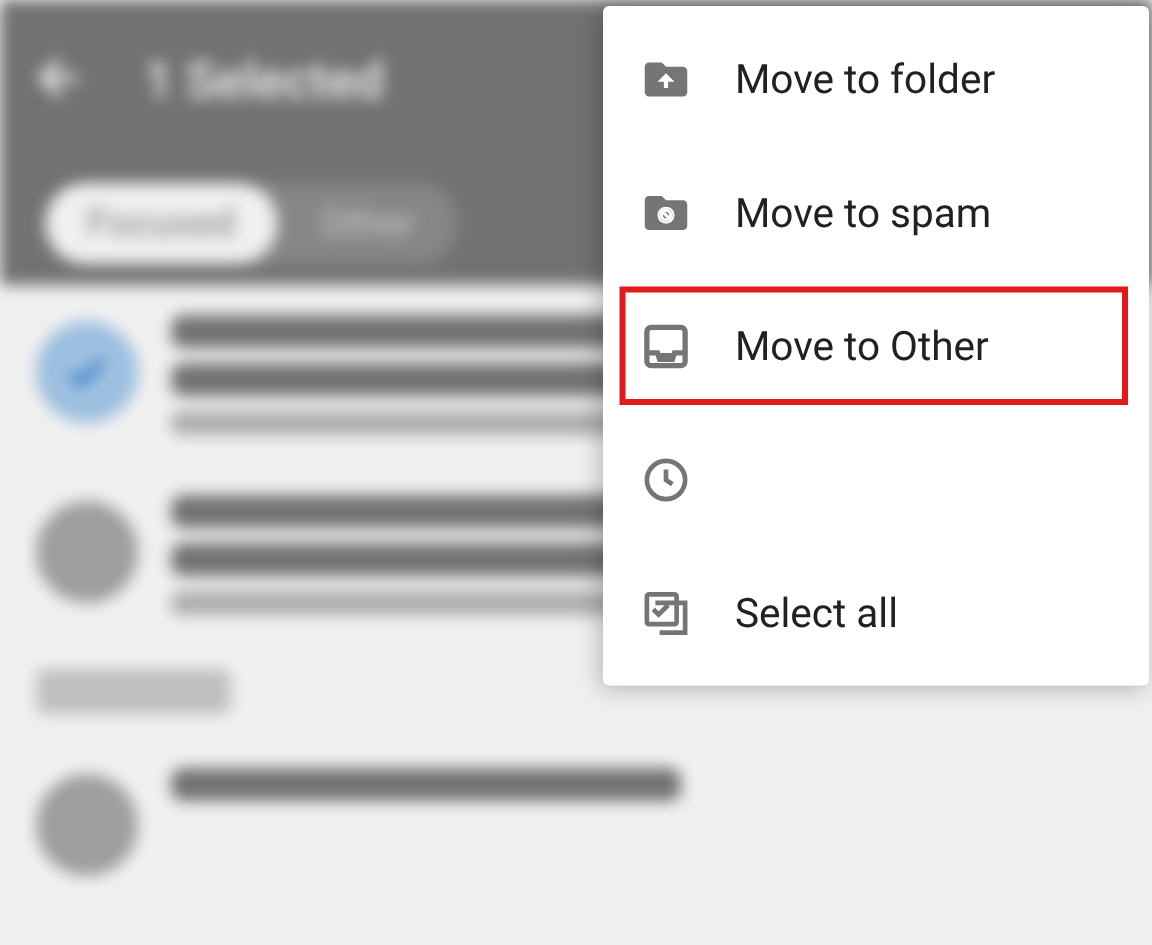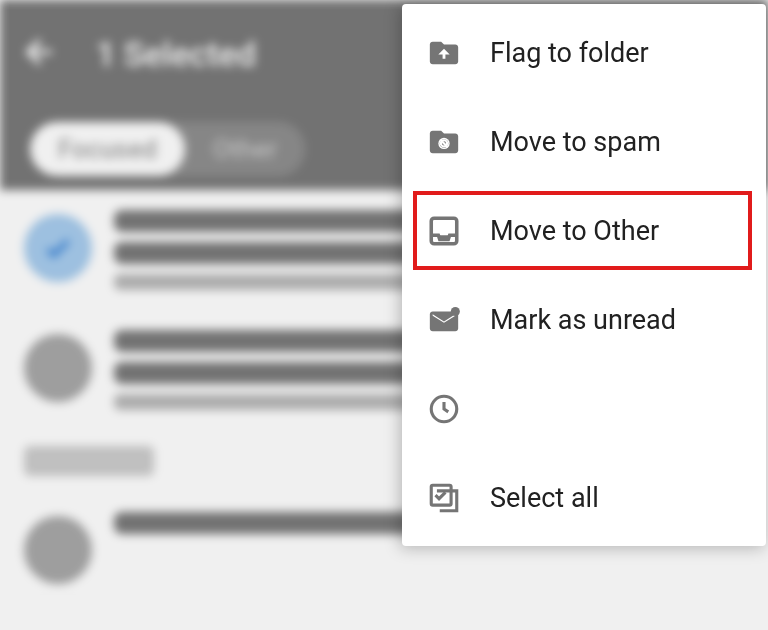--- a/index.html
+++ b/index.html
@@ -207,21 +207,21 @@
 <div class="overlay"></div>
 
 <div class="menu">
   <div class="menu-item">
     <span class="menu-icon">
       <svg width="34" height="34" viewBox="0 0 24 24" fill="currentColor">
           <path d="M10 4H4c-1.1 0-2 .9-2 2v12c0 1.1.9 2 2 2h16c1.1 0 2-.9 2-2V8c0-1.1-.9-2-2-2h-8l-2-2z"></path>
           <path d="M12 9l4 4h-3v3h-2v-3H8l4-4z" fill="#fff"></path>
         </svg>
     </span>
-    <span class="menu-label">Flag to folder</span>
+    <span class="menu-label">Move to folder</span>
   </div>
   <div class="menu-item">
     <span class="menu-icon">
       <svg width="34" height="34" viewBox="0 0 24 24" fill="currentColor">
           <path d="M10 4H4c-1.1 0-2 .9-2 2v12c0 1.1.9 2 2 2h16c1.1 0 2-.9 2-2V8c0-1.1-.9-2-2-2h-8l-2-2z"></path>
           <circle cx="12" cy="13" r="4" fill="#fff"></circle>
           <circle cx="12" cy="13" r="3" fill="currentColor"></circle>
           <path d="M9.5 10.5l5 5" stroke="#fff" stroke-width="1.5"></path>
           <circle cx="12" cy="13" r="2.2" fill="none" stroke="#fff" stroke-width="1.5"></circle>
         </svg>
@@ -233,29 +233,20 @@
       <svg width="34" height="34" viewBox="0 0 24 24" fill="none" stroke="currentColor" stroke-width="2.5">
           <rect x="3" y="3" width="18" height="18" rx="2"></rect>
           <path d="M3 15h5l1 3h6l1-3h5" fill="currentColor" stroke="none"></path>
           <path d="M3 15h5l1 3h6l1-3h5"></path>
         </svg>
     </span>
     <span class="menu-label">Move to Other</span>
   </div>
   <div class="menu-item">
     <span class="menu-icon">
-      <svg width="34" height="34" viewBox="0 0 24 24" fill="currentColor">
-          <path d="M20 6H4c-1.1 0-2 .9-2 2v10c0 1.1.9 2 2 2h16c1.1 0 2-.9 2-2V8c0-1.1-.9-2-2-2zm0 3l-8 5-8-5V8l8 5 8-5v1z"></path>
-          <circle cx="20" cy="6" r="3.2"></circle>
-        </svg>
-    </span>
-    <span class="menu-label">Mark as unread</span>
-  </div>
-  <div class="menu-item">
-    <span class="menu-icon">
       <svg width="34" height="34" viewBox="0 0 24 24" fill="none" stroke="currentColor" stroke-width="2.2">
           <circle cx="12" cy="12" r="9"></circle>
           <path d="M12 7v5l3 2"></path>
         </svg>
     </span>
   </div>
   <div class="menu-item">
     <span class="menu-icon">
       <svg width="34" height="34" viewBox="0 0 24 24" fill="none" stroke="currentColor" stroke-width="2.2">
           <rect x="3" y="3" width="14" height="14" rx="1"></rect>

